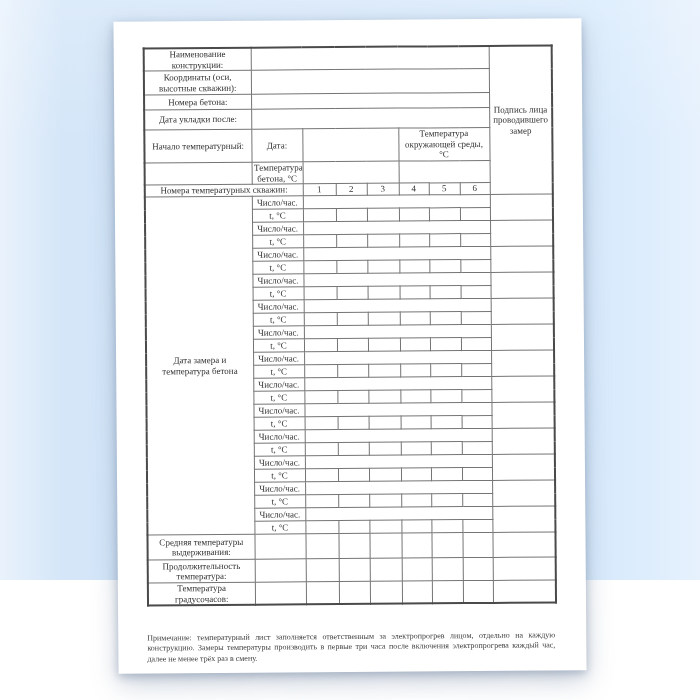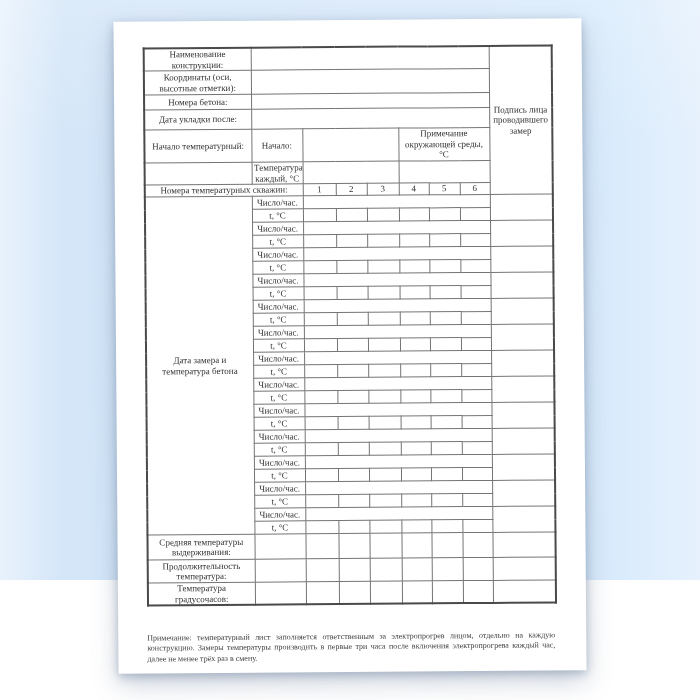--- a/index.html
+++ b/index.html
@@ -90,40 +90,40 @@
         <col style="width:63px">
       </colgroup>
 
       <tbody>
         <tr class="r1">
           <td class="lbl">Наименование конструкции:</td>
           <td colspan="7"></td>
           <td rowspan="7" class="sign-head">Подпись лица проводившего замер</td>
         </tr>
         <tr class="r2">
-          <td class="lbl">Координаты (оси, высотные отметки):</td>
+          <td class="lbl">Координаты (оси, высотные скважин):</td>
           <td colspan="7"></td>
         </tr>
         <tr class="r3">
           <td class="lbl">Номера бетона:</td>
           <td colspan="7"></td>
         </tr>
         <tr class="r4">
           <td class="lbl">Дата укладки после:</td>
           <td colspan="7"></td>
         </tr>
         <tr class="r5">
           <td class="lbl">Начало  температурный:</td>
-          <td class="sub">Начало:</td>
+          <td class="sub">Дата:</td>
           <td colspan="3"></td>
-          <td colspan="3" class="small">Примечание окружающей среды, °С</td>
+          <td colspan="3" class="small">Температура окружающей среды, °С</td>
         </tr>
         <tr class="r6">
           <td></td>
-          <td class="sub">Температура каждый, °С</td>
+          <td class="sub">Температура бетона, °С</td>
           <td colspan="3"></td>
           <td colspan="3"></td>
         </tr>
         <tr class="r7">
           <td colspan="2" class="lbl-left sub">Номера температурных скважин:</td>
           <td class="sub">1</td>
           <td class="sub">2</td>
           <td class="sub">3</td>
           <td class="sub">4</td>
           <td class="sub">5</td>

